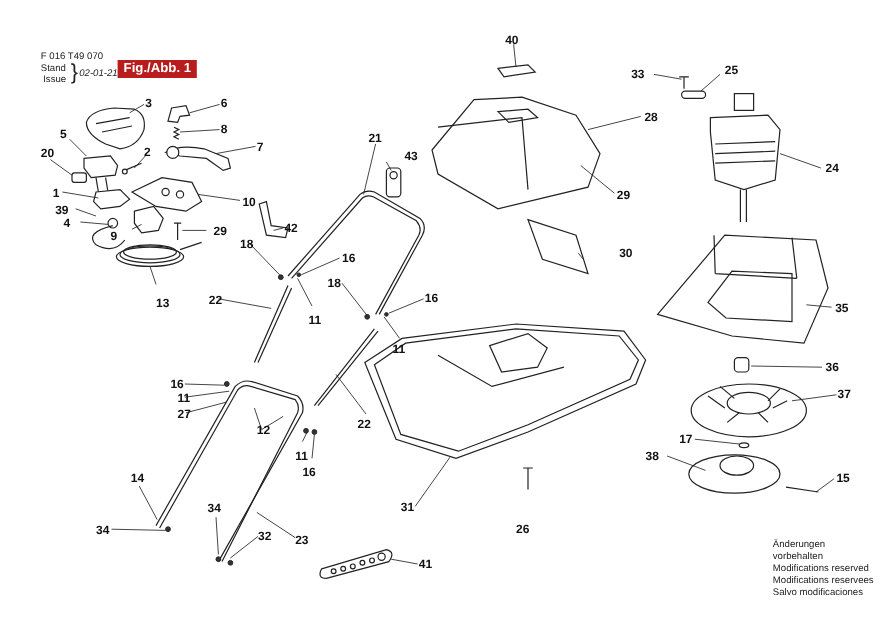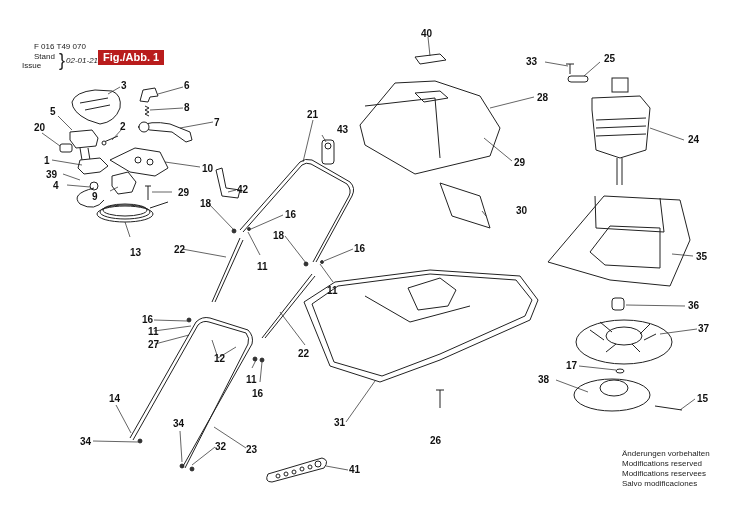--- a/index.html
+++ b/index.html
@@ -1,26 +1,26 @@
 <!DOCTYPE html>
 <html><head>
 <meta charset="utf-8">
 <style>
   html, body { margin:0; padding:0; background:#fff; }
   body { width:730px; height:516px; position:relative; overflow:hidden;
          font-family:"Liberation Sans", sans-serif; color:#111; }
   .hdr { position:absolute; font-size:8px; line-height:9px; color:#222;margin-top:12px; }
   #docno { left:34px; top:30px; }
   #stand { left:34px; top:40px;text-align:right; }
-  #issue { left:22px; top:49px; }
+  #issue { left:36px; top:49px; }
   #brace { left:59px; top:38px; font-size:18px; line-height:20px; font-weight:300; }
   #date { left:66px; top:44px;font-style:italic; }
   #fig { left:98px; top:38px; background:#b91c1c; color:#fff; font-weight:bold;
          font-size:11px; padding:1px 5px; line-height:13px; }
-  .notes { position:absolute; left:622px; top:449px; font-size:8px; line-height:10px; color:#222; }
+  .notes { position:absolute; left:644px; top:449px; font-size:8px; line-height:10px; color:#222; }
   svg#drawing { position:absolute; left:0; top:0; }
   .lbl { font-family:"Liberation Sans", sans-serif; font-size:10px; font-weight:bold; fill:#111; }
   .ln { stroke:#222; stroke-width:0.7; fill:none; }
   .pt { stroke:#222; stroke-width:1; fill:#fff; }
   .pt2 { stroke:#222; stroke-width:1; fill:none; }
   .dark { fill:#333; stroke:#222; stroke-width:0.8; }
 </style>
 </head>
 <body>
 

